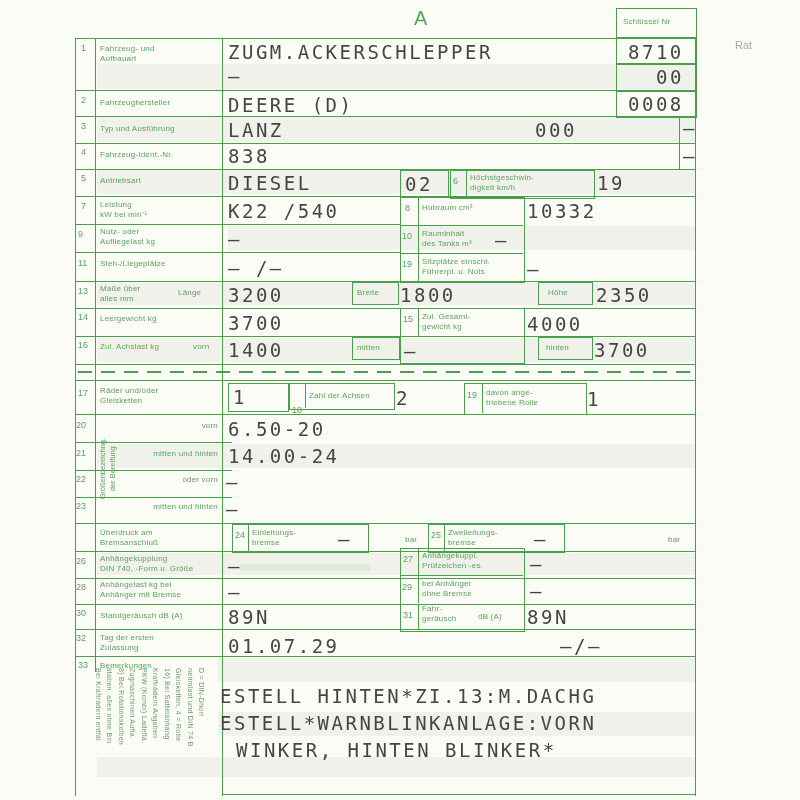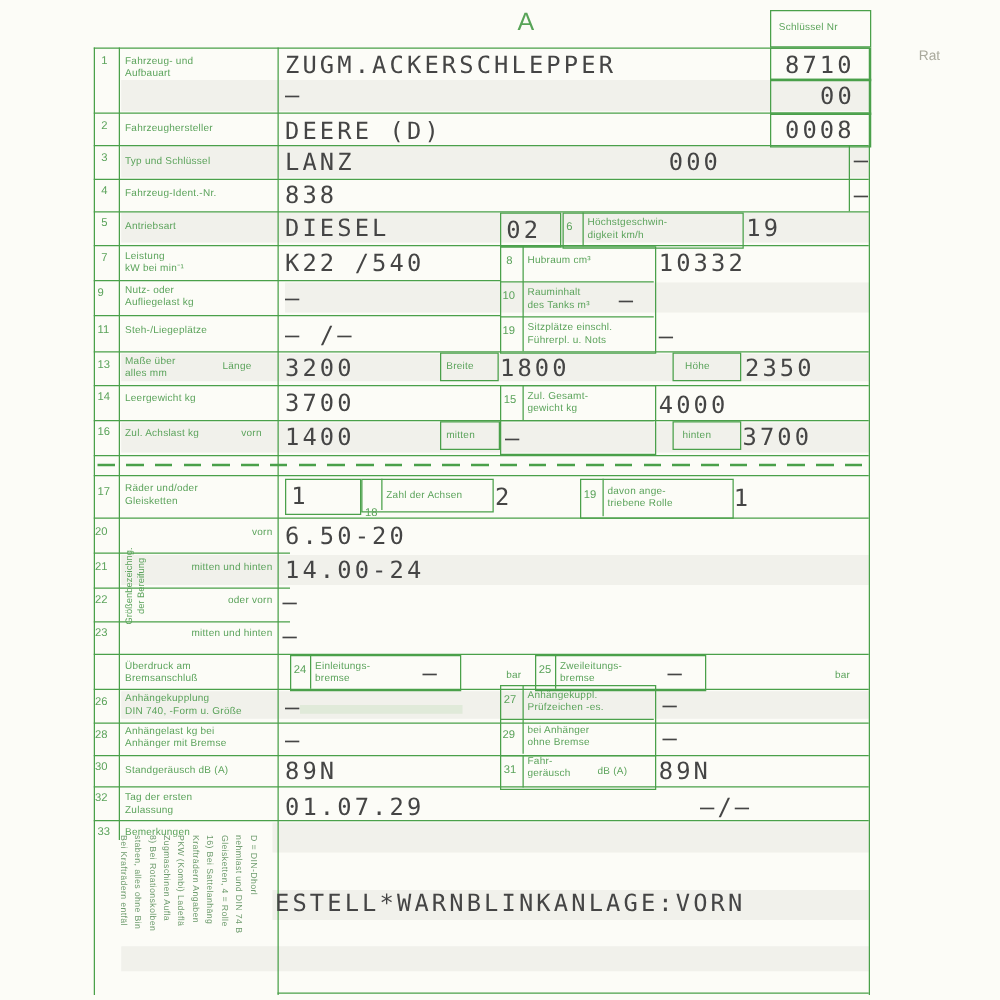--- a/index.html
+++ b/index.html
@@ -94,21 +94,21 @@
   <div class="glabel" style="left:100px;top:44px">Fahrzeug- und
 Aufbauart</div>
   <div class="typed" style="left:228px;top:42px">ZUGM.ACKERSCHLEPPER</div>
   <div class="typed" style="left:228px;top:66px">–</div>
 
   <div class="num" style="left:81px;top:96px">2</div>
   <div class="glabel" style="left:100px;top:98px">Fahrzeughersteller</div>
   <div class="typed" style="left:228px;top:95px">DEERE (D)</div>
 
   <div class="num" style="left:81px;top:122px">3</div>
-  <div class="glabel" style="left:100px;top:124px">Typ und Schlüssel</div>
+  <div class="glabel" style="left:100px;top:124px">Typ und Ausführung</div>
   <div class="typed" style="left:228px;top:120px">LANZ</div>
   <div class="typed" style="left:535px;top:120px">000</div>
   <div class="typed" style="left:683px;top:118px">–</div>
 
   <div class="num" style="left:81px;top:148px">4</div>
   <div class="glabel" style="left:100px;top:150px">Fahrzeug-Ident.-Nr.</div>
   <div class="typed" style="left:228px;top:146px">838</div>
   <div class="typed" style="left:683px;top:146px">–</div>
 
   <div class="num" style="left:81px;top:174px">5</div>
@@ -267,21 +267,23 @@
   <div class="typed" style="left:527px;top:607px">89N</div>
 
   <div class="num" style="left:76px;top:634px">32</div>
   <div class="glabel" style="left:100px;top:633px">Tag der ersten
 Zulassung</div>
   <div class="typed" style="left:228px;top:636px">01.07.29</div>
   <div class="typed" style="left:560px;top:636px">–/–</div>
 
   <div class="num" style="left:78px;top:661px">33</div>
   <div class="glabel" style="left:100px;top:661px">Bemerkungen</div>
+  <div class="typed" style="left:220px;top:686px">ESTELL HINTEN*ZI.13:M.DACHG</div>
   <div class="typed" style="left:220px;top:713px">ESTELL*WARNBLINKANLAGE:VORN</div>
+  <div class="typed" style="left:236px;top:740px">WINKER, HINTEN BLINKER*</div>
 
   <div class="ftn" style="left:92px;top:668px;height:128px">Bei Krafträdern entfäl
 staben, alles ohne Bin
 8) Bei Rotationskolben
 Zugmaschinen  Aufla
 PKW (Kombi) Ladeflä
 Krafträdern Angaben
 16) Bei Sattelanhäng
 Gleisketten, 4 = Rolle
 nehmlast und DIN 74 B

